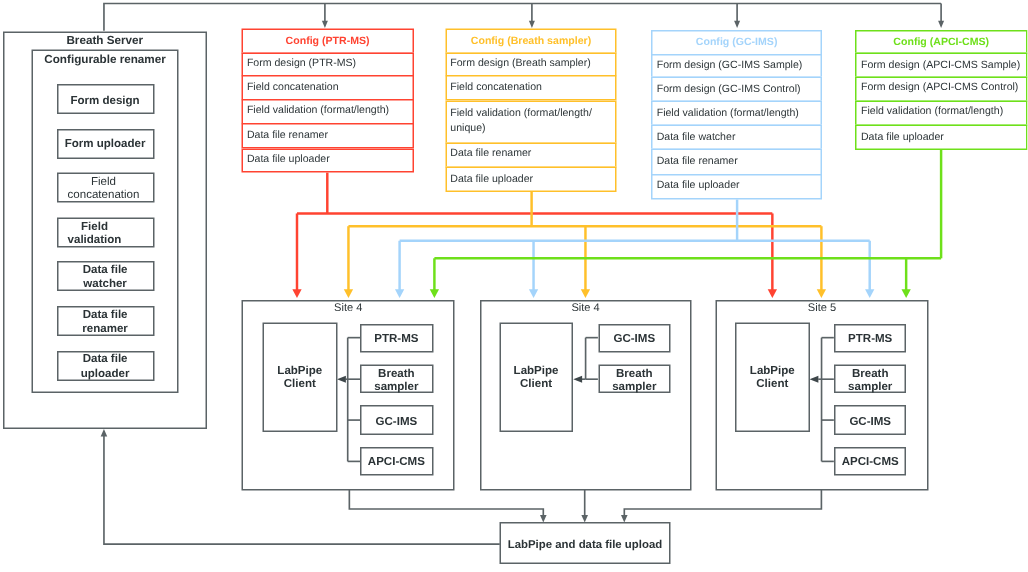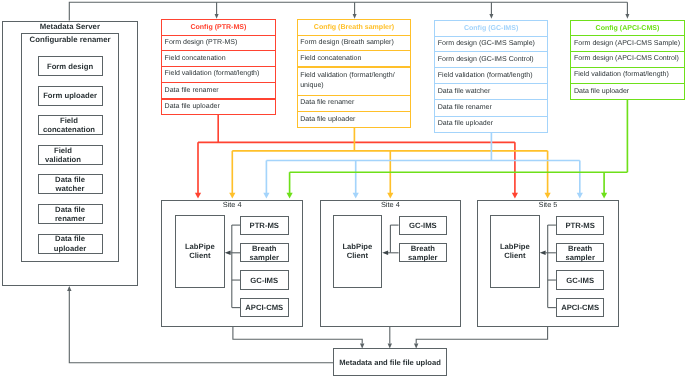--- a/index.html
+++ b/index.html
@@ -85,29 +85,29 @@
       <polyline points="547.7,225.1 547.7,307.6" fill="none" stroke="#5b6366" stroke-width="1.1" stroke-linecap="butt" stroke-linejoin="miter"></polyline>
       <polyline points="547.7,225.1 555.9,225.1" fill="none" stroke="#5b6366" stroke-width="1.1" stroke-linecap="butt" stroke-linejoin="miter"></polyline>
       <polyline points="547.7,252.79999999999998 555.9,252.79999999999998" fill="none" stroke="#5b6366" stroke-width="1.1" stroke-linecap="butt" stroke-linejoin="miter"></polyline>
       <polyline points="547.7,280.05 555.9,280.05" fill="none" stroke="#5b6366" stroke-width="1.1" stroke-linecap="butt" stroke-linejoin="miter"></polyline>
       <polyline points="547.7,307.6 555.9,307.6" fill="none" stroke="#5b6366" stroke-width="1.1" stroke-linecap="butt" stroke-linejoin="miter"></polyline>
       <polyline points="547.7,252.79999999999998 545.5,252.79999999999998" fill="none" stroke="#5b6366" stroke-width="1.1" stroke-linecap="butt" stroke-linejoin="miter"></polyline>
       <polygon points="539.7,252.79999999999998 545.6,250.49999999999997 545.6,255.1" fill="#3e474a" stroke="none"></polygon>
     </svg>
   <div id="nodes">
       <div class="gbox" style="left:1.8px;top:20.6px;width:136.1px;height:265px;"></div>
-      <div class="gtxt" style="left:1.8px;top:21.200000000000003px;width:136.1px;height:11px;font-weight:bold;font-size:7.8px;">Metadata Server</div>
+      <div class="gtxt" style="left:1.8px;top:21.200000000000003px;width:136.1px;height:11px;font-weight:bold;font-size:7.8px;">Breath Server</div>
       <div class="gbox" style="left:21.2px;top:32.8px;width:97.7px;height:229.4px;"></div>
       <div class="gtxt" style="left:21.2px;top:33.8px;width:97.7px;height:11px;font-weight:bold;font-size:7.8px;">Configurable renamer</div>
       <div class="gbox" style="left:37.5px;top:56.3px;width:65.1px;height:19.8px;"></div>
       <div class="gtxt" style="left:37.5px;top:56.3px;width:65.1px;height:19.8px;font-weight:bold;">Form design</div>
       <div class="gbox" style="left:37.5px;top:86.2px;width:65.1px;height:19.6px;"></div>
       <div class="gtxt" style="left:37.5px;top:86.2px;width:65.1px;height:19.6px;font-weight:bold;">Form uploader</div>
       <div class="gbox" style="left:37.5px;top:115.4px;width:65.1px;height:19.8px;"></div>
-      <div class="gtxt" style="left:37.5px;top:115.4px;width:63px;height:19.8px;font-weight:bold;">Field
+      <div class="gtxt" style="left:37.5px;top:115.4px;width:63px;height:19.8px;font-weight:normal;">Field
 concatenation</div>
       <div class="gbox" style="left:37.5px;top:145.4px;width:65.1px;height:19.6px;"></div>
       <div class="gtxt" style="left:37.5px;top:145.4px;width:51px;height:19.6px;font-weight:bold;">Field validation</div>
       <div class="gbox" style="left:37.5px;top:174px;width:65.1px;height:20px;"></div>
       <div class="gtxt" style="left:37.5px;top:174px;width:65.1px;height:20px;font-weight:bold;">Data file
 watcher</div>
       <div class="gbox" style="left:37.5px;top:203.8px;width:65.1px;height:19.8px;"></div>
       <div class="gtxt" style="left:37.5px;top:203.8px;width:65.1px;height:19.8px;font-weight:bold;">Data file
 renamer</div>
       <div class="gbox" style="left:37.5px;top:233.5px;width:65.1px;height:20.1px;"></div>
@@ -187,15 +187,15 @@
       <div class="gtxt" style="left:490px;top:214.8px;width:49.7px;height:73px;font-weight:bold;">LabPipe Client</div>
       <div class="gbox" style="left:555.9px;top:215.5px;width:48.5px;height:19.2px;"></div>
       <div class="gtxt" style="left:555.9px;top:215.5px;width:48.5px;height:19.2px;font-weight:bold;">PTR-MS</div>
       <div class="gbox" style="left:555.9px;top:243.2px;width:48.5px;height:19.2px;"></div>
       <div class="gtxt" style="left:555.9px;top:243.2px;width:48.5px;height:19.2px;font-weight:bold;">Breath sampler</div>
       <div class="gbox" style="left:555.9px;top:270.1px;width:48.5px;height:19.9px;"></div>
       <div class="gtxt" style="left:555.9px;top:270.1px;width:48.5px;height:19.9px;font-weight:bold;">GC-IMS</div>
       <div class="gbox" style="left:555.9px;top:298px;width:48.5px;height:19.2px;"></div>
       <div class="gtxt" style="left:555.9px;top:298px;width:48.5px;height:19.2px;font-weight:bold;">APCI-CMS</div>
       <div class="gbox" style="left:333.2px;top:348.4px;width:113.6px;height:28px;"></div>
-      <div class="gtxt" style="left:333.2px;top:349.59999999999997px;width:113.6px;height:28px;font-weight:bold;font-size:7.6px;">Metadata and file file upload</div>
+      <div class="gtxt" style="left:333.2px;top:349.59999999999997px;width:113.6px;height:28px;font-weight:bold;font-size:7.6px;">LabPipe and data file upload</div>
     </div>
 </div>
 
 </body></html>

